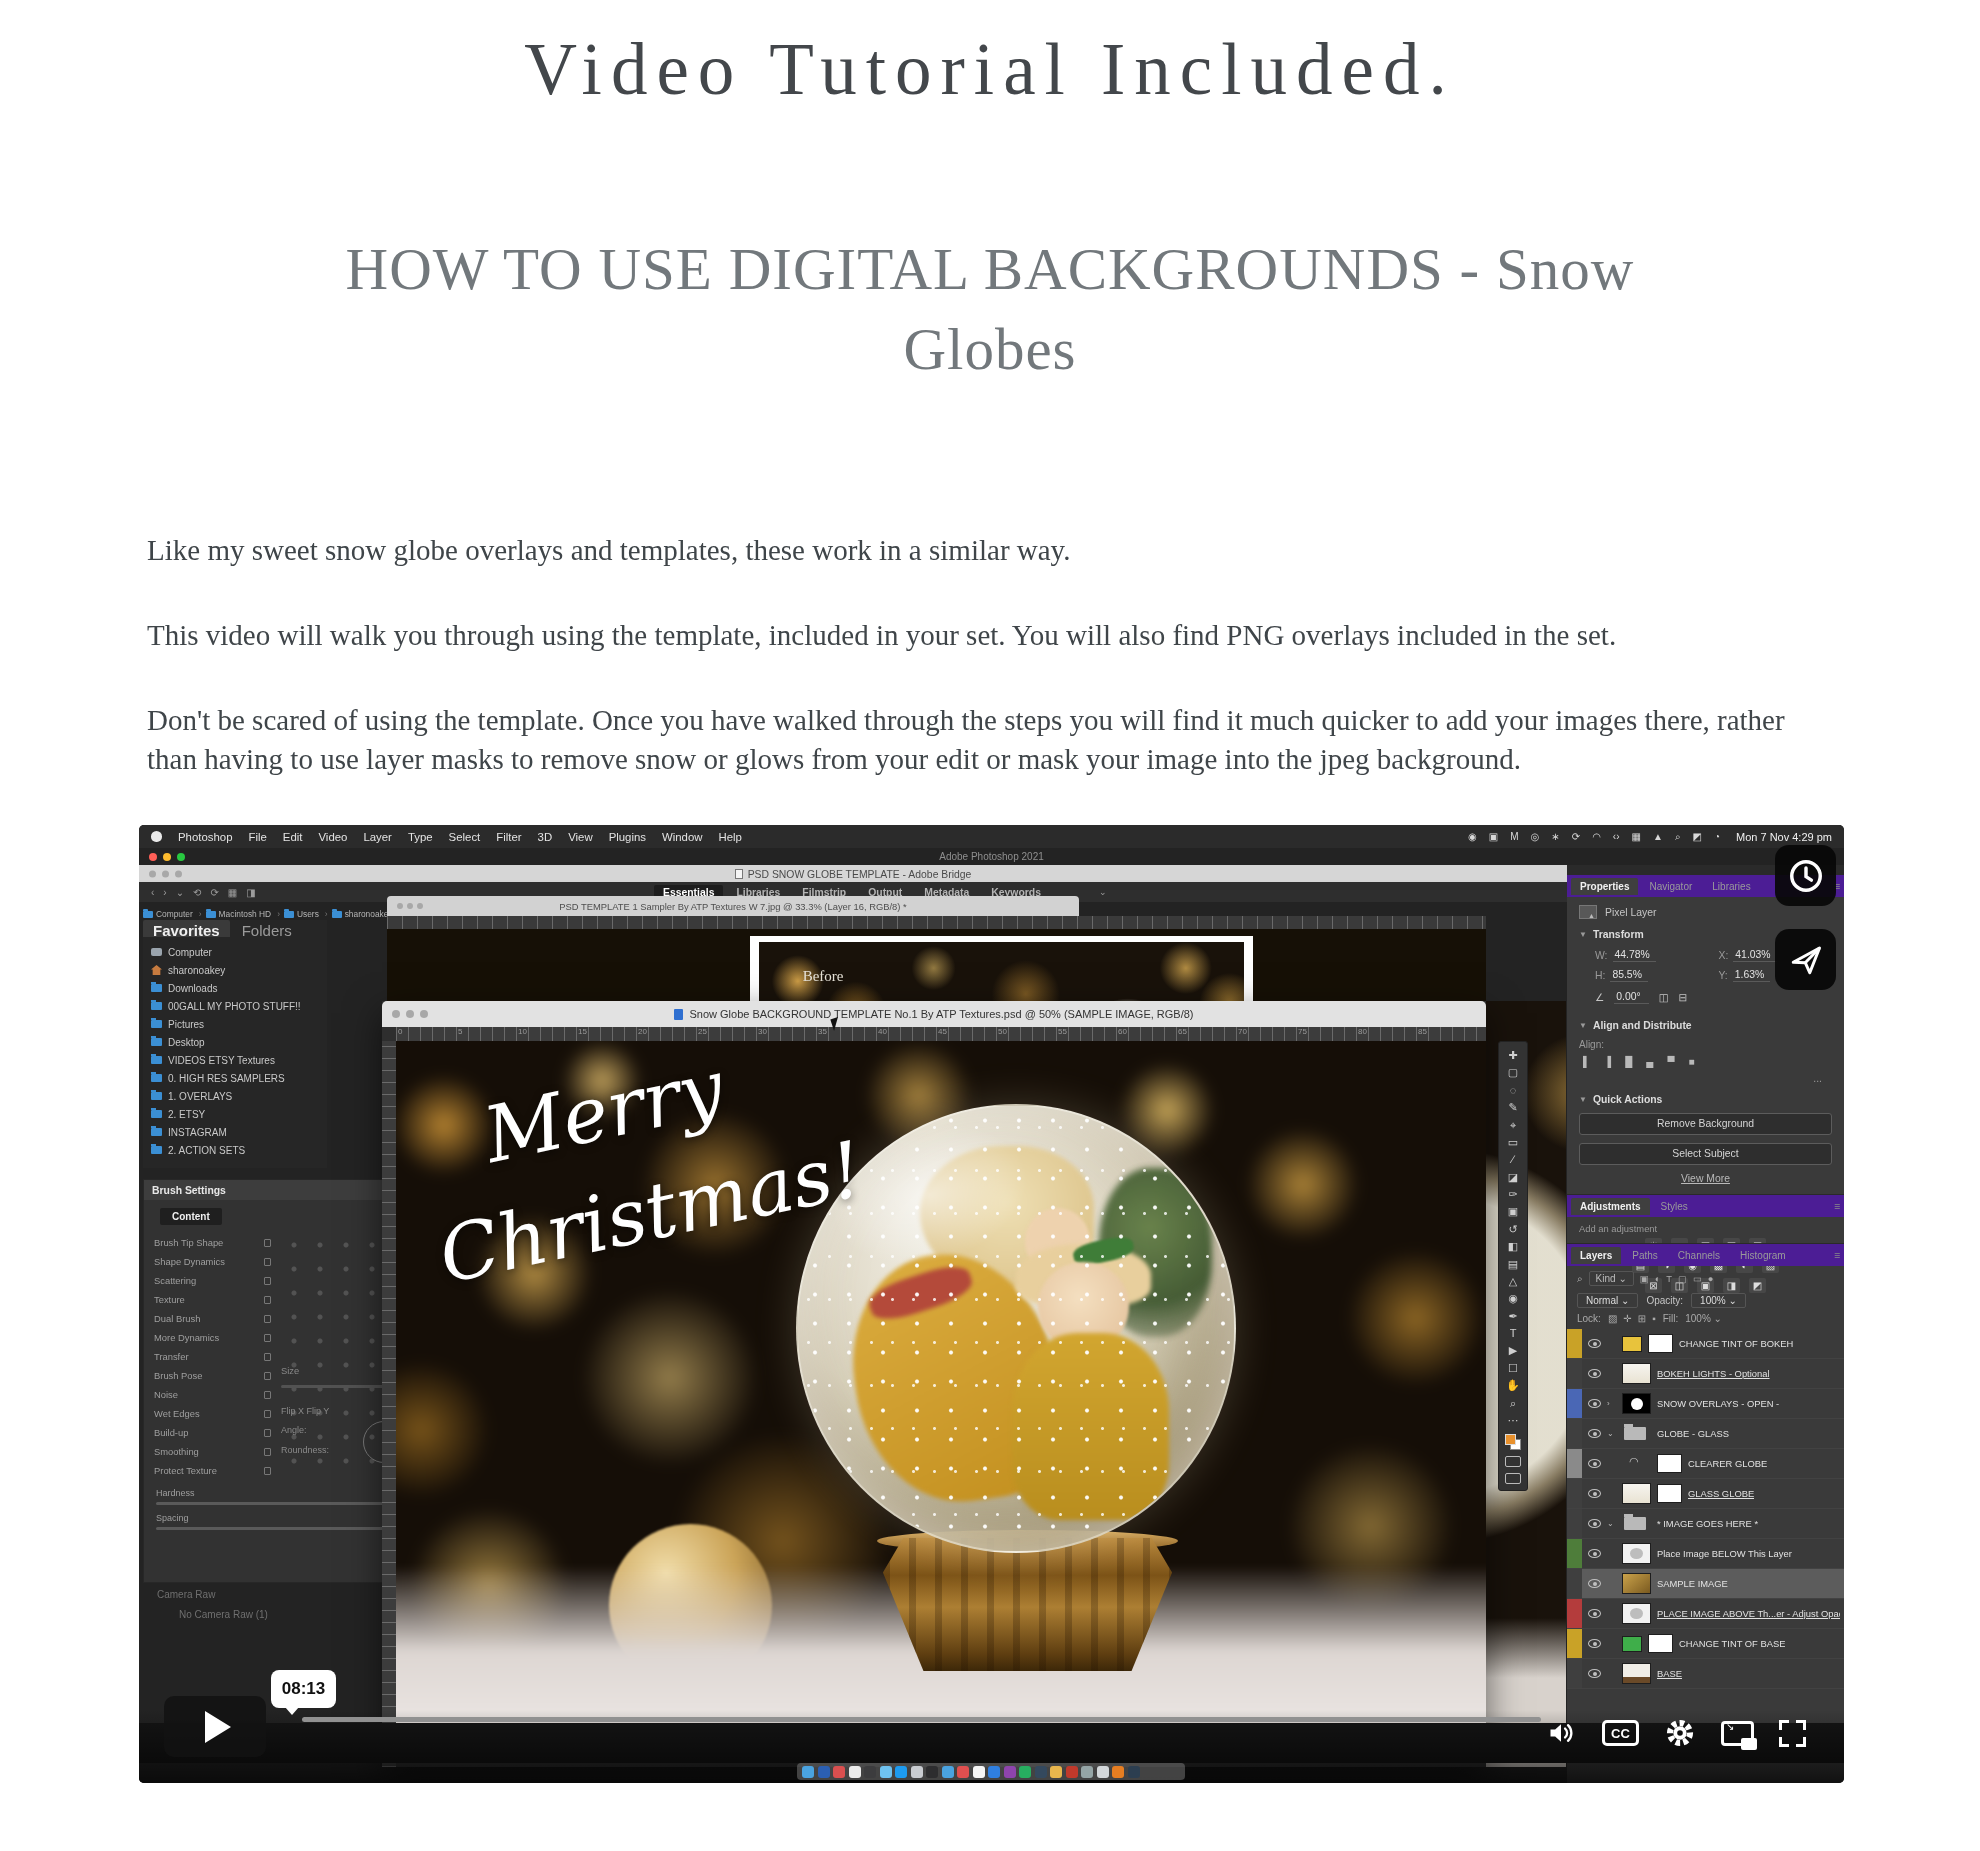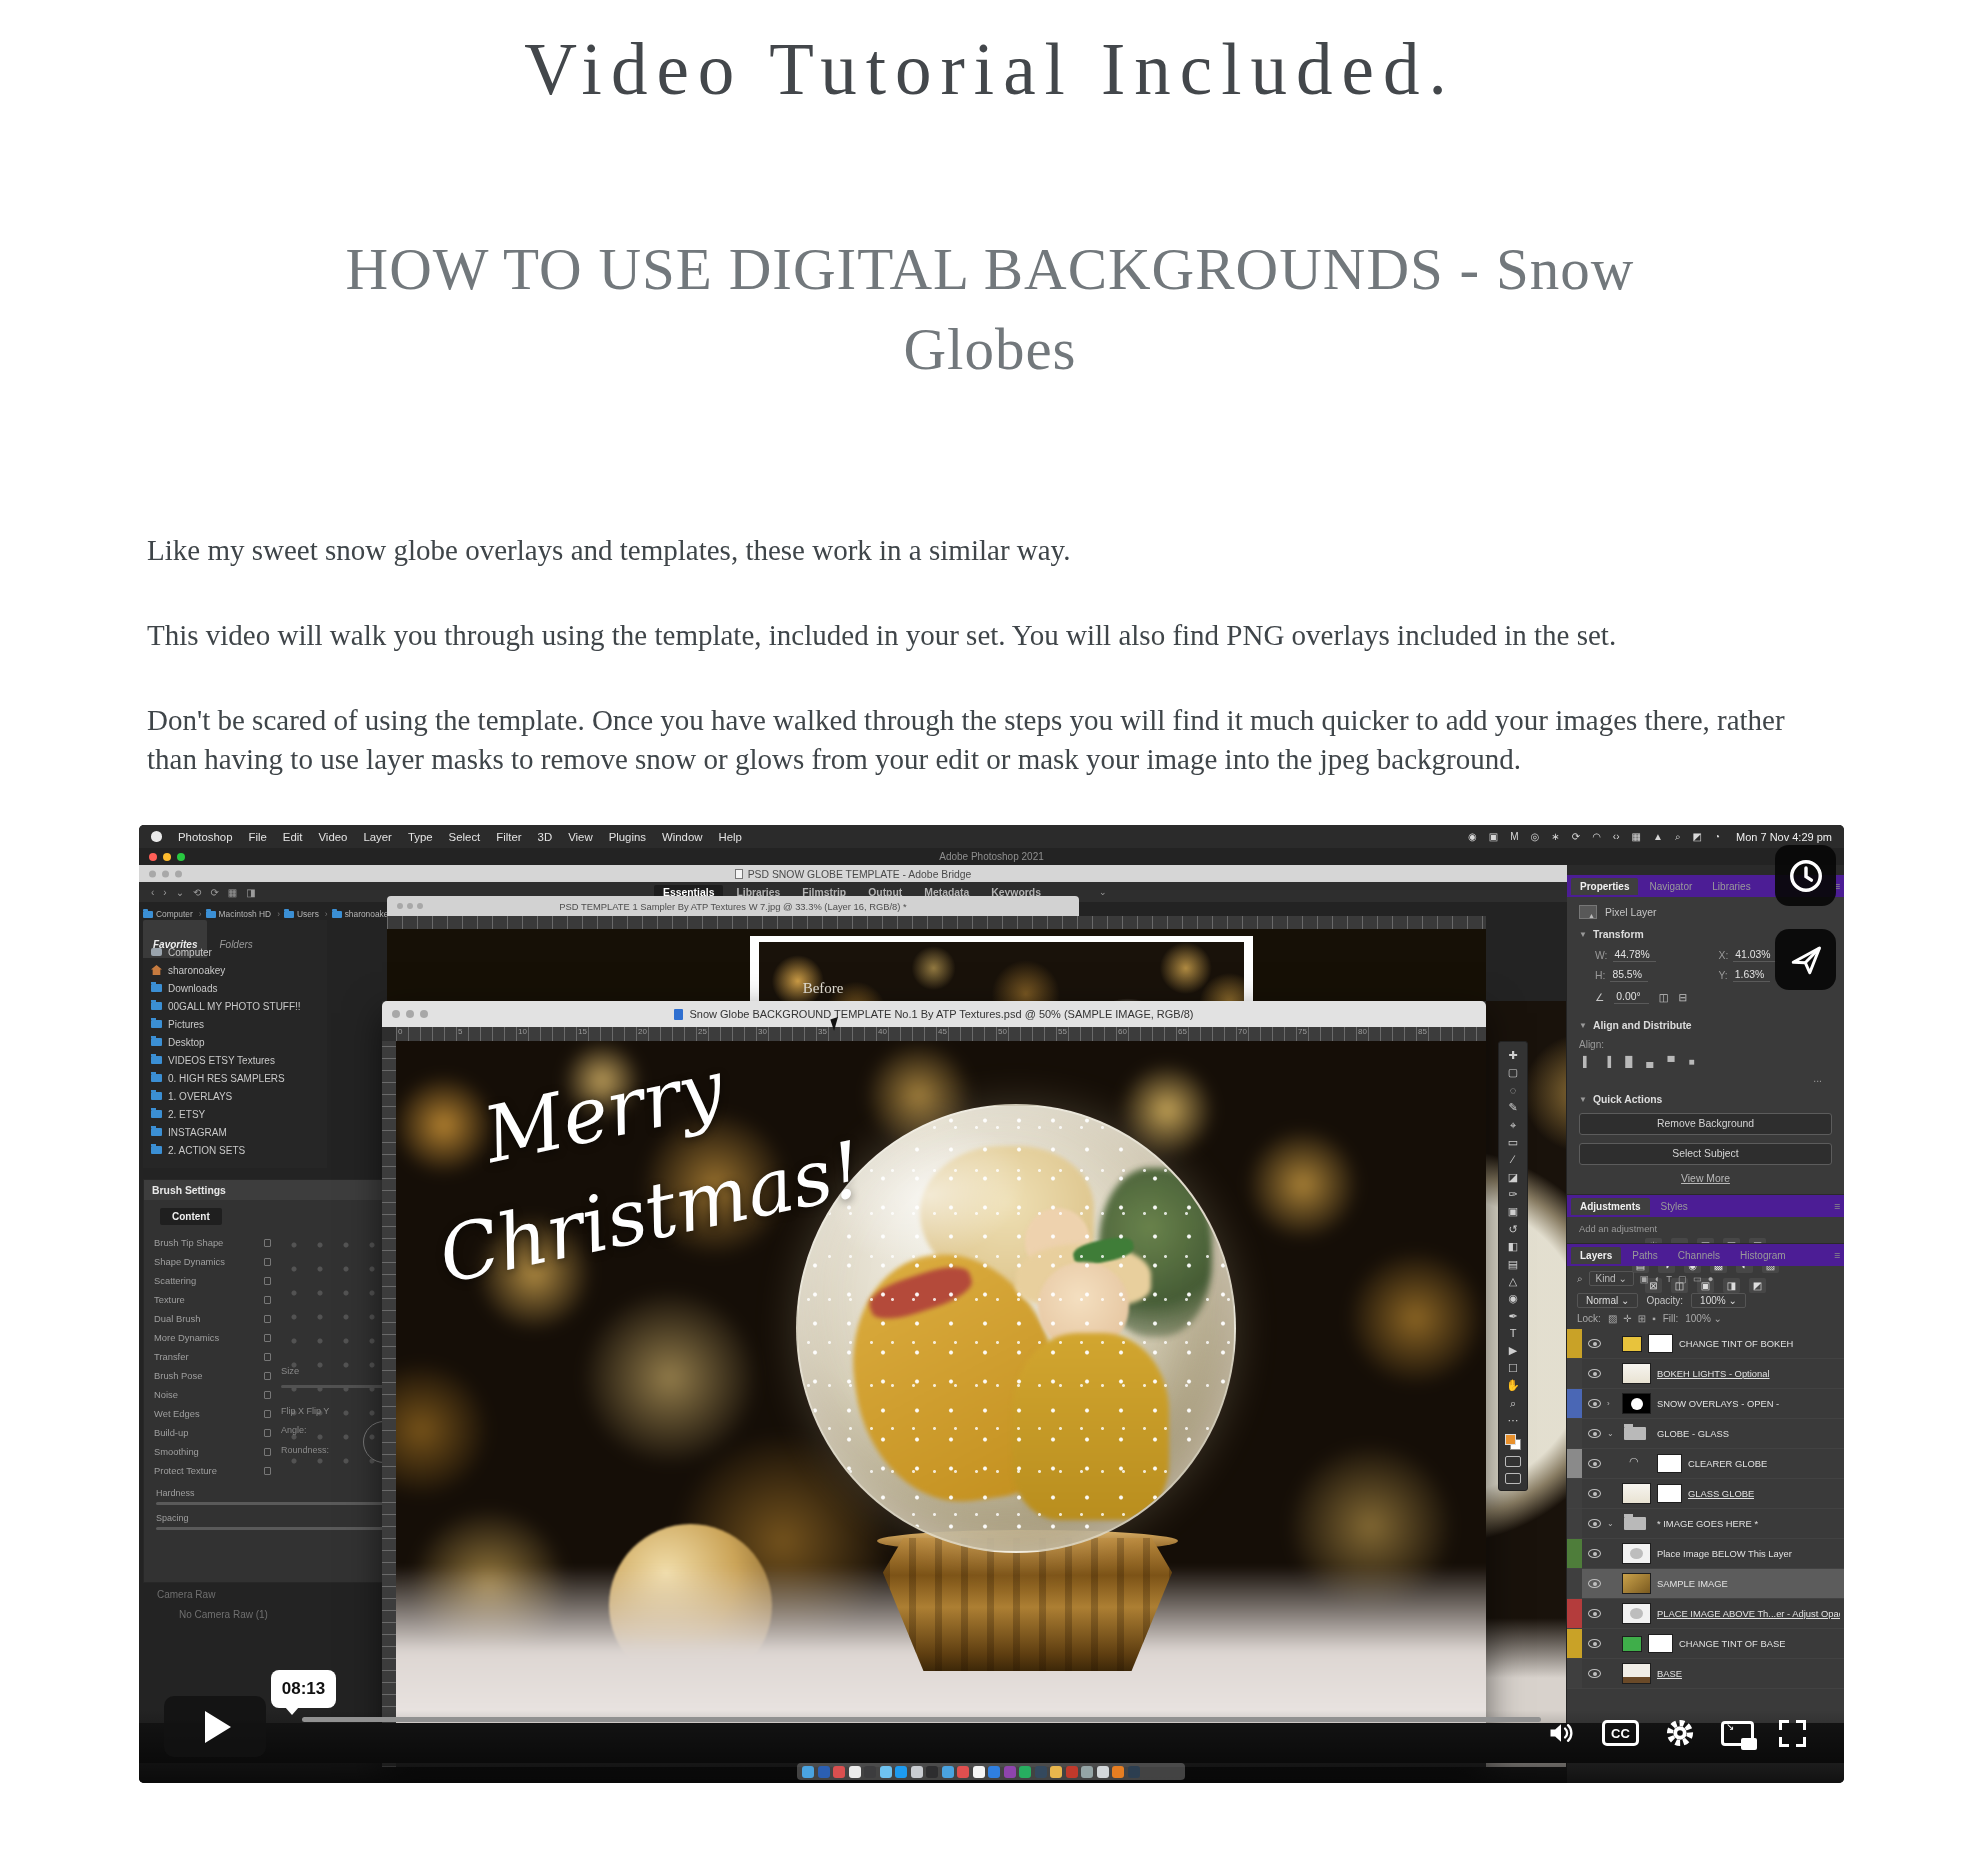--- a/index.html
+++ b/index.html
@@ -64,21 +64,21 @@
               z-index:2; overflow:hidden; white-space:nowrap; }
   .crumb { display:flex; align-items:center; gap:3px; }
   .crumb-sep { color:#777; margin-left:3px; }
   .fold { width:10px; height:7px; background:#3b8fd4; border-radius:1px; position:relative; }
   .fold::before { content:""; position:absolute; top:-2px; left:0; width:5px; height:2px;
                   background:#3b8fd4; border-radius:1px 1px 0 0; }
 
   .sidebar { position:absolute; top:95px; left:4px; width:184px; height:248px;
              background:#262626; z-index:2; }
   .stabs { display:flex; gap:2px; height:17px; }
-  .stab { padding:19px 10px; font-size:10px; color:#9a9a9a;font-style:italic; }
+  .stab { padding:2px 10px; font-size:15px; color:#9a9a9a; }
   .stab.sel { background:#3a3a3a; color:#efefef; border-radius:2px 2px 0 0; font-weight:bold; }
   .slist { padding:6px 0 0 8px; }
   .srow { display:flex; align-items:center; gap:6px; height:18px;
           font-size:10px; color:#c9c9c9; white-space:nowrap; }
   .sico { width:11px; height:8px; border-radius:1px; position:relative; flex-shrink:0; }
   .sico.folder { background:#3b8fd4; }
   .sico.folder::before { content:""; position:absolute; top:-2px; left:0; width:5px;
                          height:2px; background:#3b8fd4; }
   .sico.computer { background:#9aa4ad; border-radius:2px; }
   .sico.home { background:#c77b3f; clip-path:polygon(50% 0,100% 45%,85% 45%,85% 100%,15% 100%,15% 45%,0 45%); height:10px; }
@@ -111,21 +111,21 @@
     background:
       radial-gradient(circle at 8% 45%, rgba(235,180,80,.85) 0, transparent 26px),
       radial-gradient(circle at 20% 80%, rgba(210,150,50,.6) 0, transparent 30px),
       radial-gradient(circle at 36% 30%, rgba(245,205,110,.55) 0, transparent 22px),
       radial-gradient(circle at 55% 60%, rgba(220,160,60,.5) 0, transparent 34px),
       radial-gradient(circle at 88% 30%, rgba(240,190,90,.7) 0, transparent 26px),
       radial-gradient(circle at 97% 70%, rgba(230,175,70,.6) 0, transparent 30px),
       radial-gradient(circle at 76% 120%, rgba(246,242,230,.95) 0 34px, transparent 48px),
       #19120a; }
   .before-label { position:absolute; left:9%; top:30%; color:#e6e2d8;
-                  font-family:"Liberation Serif", serif; font-size:15px;margin-top:12px; }
+                  font-family:"Liberation Serif", serif; font-size:15px; }
 
   
   .docwin { position:absolute; left:243px; top:176px; width:1104px; height:766px; z-index:4;
             box-shadow:0 12px 34px rgba(0,0,0,.55); background:#2e2e2e; }
   .doc-titlebar { position:absolute; top:0; left:0; right:0; height:26px; background:#e2e2e2;
                   border-radius:5px 5px 0 0; display:flex; align-items:center;
                   justify-content:center; font-size:11px; color:#333; }
   .doc-titlebar .lt { width:8px; height:8px; }
   .doc-ico { display:inline-block; width:9px; height:11px; background:#2f6fd0;
              border-radius:1px; margin-right:6px; }

